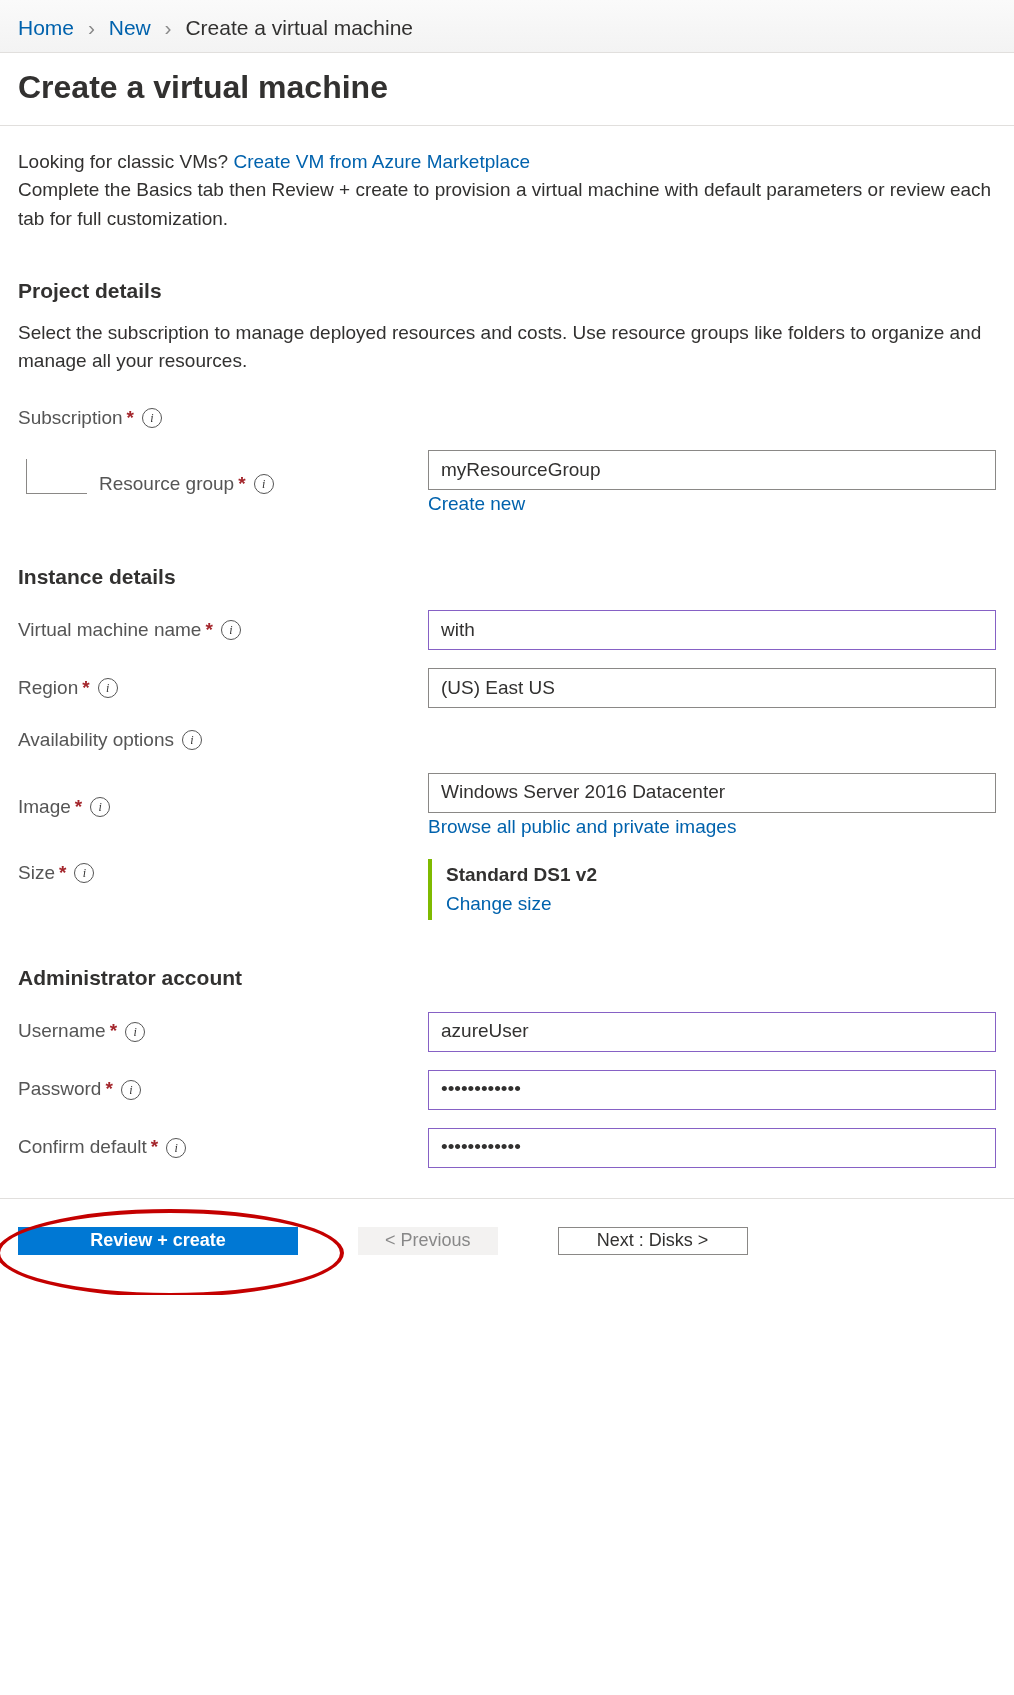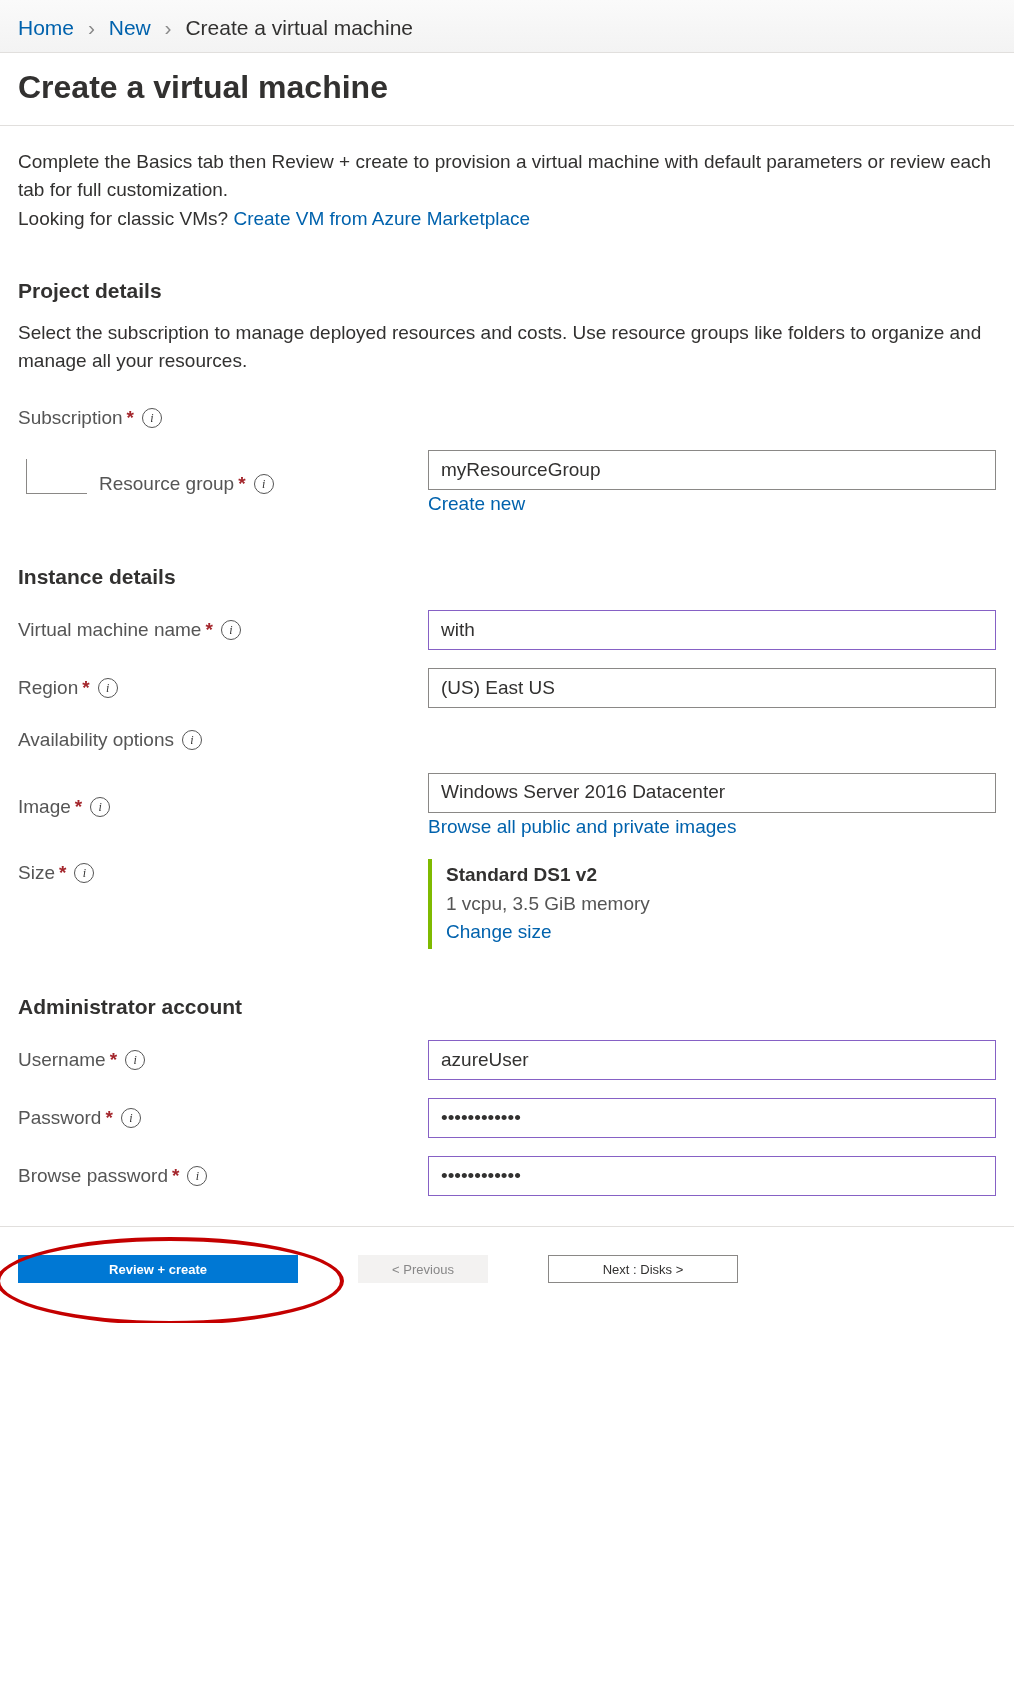--- a/index.html
+++ b/index.html
@@ -21,21 +21,21 @@
   .field{border:1px solid #8a8886;height:40px;padding:0 12px;display:flex;align-items:center;font-size:19px;color:#323130;background:#fff;box-sizing:border-box}
   .field.purple{border-color:#8661c5}
   .sublink{margin-top:0}
   .nest{display:flex;align-items:center}
   .nest-line{width:60px;height:34px;border-left:1px solid #8a8886;border-bottom:1px solid #8a8886;margin:0 12px 16px 8px}
   .size-box{border-left:4px solid #7fba00;padding:2px 0 2px 14px}
   .size-name{font-weight:700}
   .size-desc{color:#555}
   hr.footer-sep{border:none;border-top:1px solid #e1dfdd;margin:30px 0 0}
   .footer{display:flex;align-items:center;gap:60px;padding:28px 18px 40px;position:relative}
-  .btn{height:28px;padding:0 26px;font-size:13px;border:1px solid transparent;display:inline-flex;align-items:center;justify-content:center;cursor:pointer}
+  .btn{height:28px;padding:0 26px;font-size:18px;border:1px solid transparent;display:inline-flex;align-items:center;justify-content:center;cursor:pointer}
   .btn-primary{background:#0078d4;color:#fff;font-weight:600;min-width:280px}
   .btn-ghost{background:#f3f2f1;color:#888;border-color:#f3f2f1;min-width:130px}
   .btn-outline{background:#fff;border:1px solid #8a8886;color:#323130;min-width:190px}
   .highlight-oval{position:absolute;left:-4px;top:10px;width:340px;height:80px;border:4px solid #c40000;border-radius:50%;pointer-events:none}
 </style>
 </head>
 <body>
 
 <div class="breadcrumb">
   <a href="#">Home</a>
@@ -45,25 +45,25 @@
   <span class="current">Create a virtual machine</span>
 </div>
 
 <div class="title-bar">
   <h1>Create a virtual machine</h1>
 </div>
 
 <div class="body">
 
   <div class="intro">
-    <div>Complete the Basics tab then Review + create to provision a virtual machine with default parameters or review each tab for full customization.</div>
     <div>
       <span>Looking for classic VMs?  </span>
       <a href="#">Create VM from Azure Marketplace</a>
     </div>
+    <div>Complete the Basics tab then Review + create to provision a virtual machine with default parameters or review each tab for full customization.</div>
   </div>
 
   <h2>Project details</h2>
   <p class="desc">Select the subscription to manage deployed resources and costs. Use resource groups like folders to organize and manage all your resources.</p>
 
   <div class="row">
     <div class="lbl">
       <span>Subscription</span>
       <span class="req">*</span>
       <span class="info-icon">i</span>
@@ -128,21 +128,20 @@
 
   <div class="row" style="align-items:flex-start">
     <div class="lbl">
       <span>Size</span>
       <span class="req">*</span>
       <span class="info-icon">i</span>
     </div>
     <div class="ctl">
       <div class="size-box">
         <div class="size-name">Standard DS1 v2</div>
-        <div class="size-desc">1 vcpu, 3.5 GiB memory</div>
         <div><a href="#">Change size</a></div>
       </div>
     </div>
   </div>
 
   <h2>Administrator account</h2>
 
   <div class="row">
     <div class="lbl">
       <span>Username</span>
@@ -160,21 +159,21 @@
       <span class="req">*</span>
       <span class="info-icon">i</span>
     </div>
     <div class="ctl">
       <div class="field purple">••••••••••••</div>
     </div>
   </div>
 
   <div class="row">
     <div class="lbl">
-      <span>Browse password</span>
+      <span>Confirm default</span>
       <span class="req">*</span>
       <span class="info-icon">i</span>
     </div>
     <div class="ctl">
       <div class="field purple">••••••••••••</div>
     </div>
   </div>
 
 </div>
 

